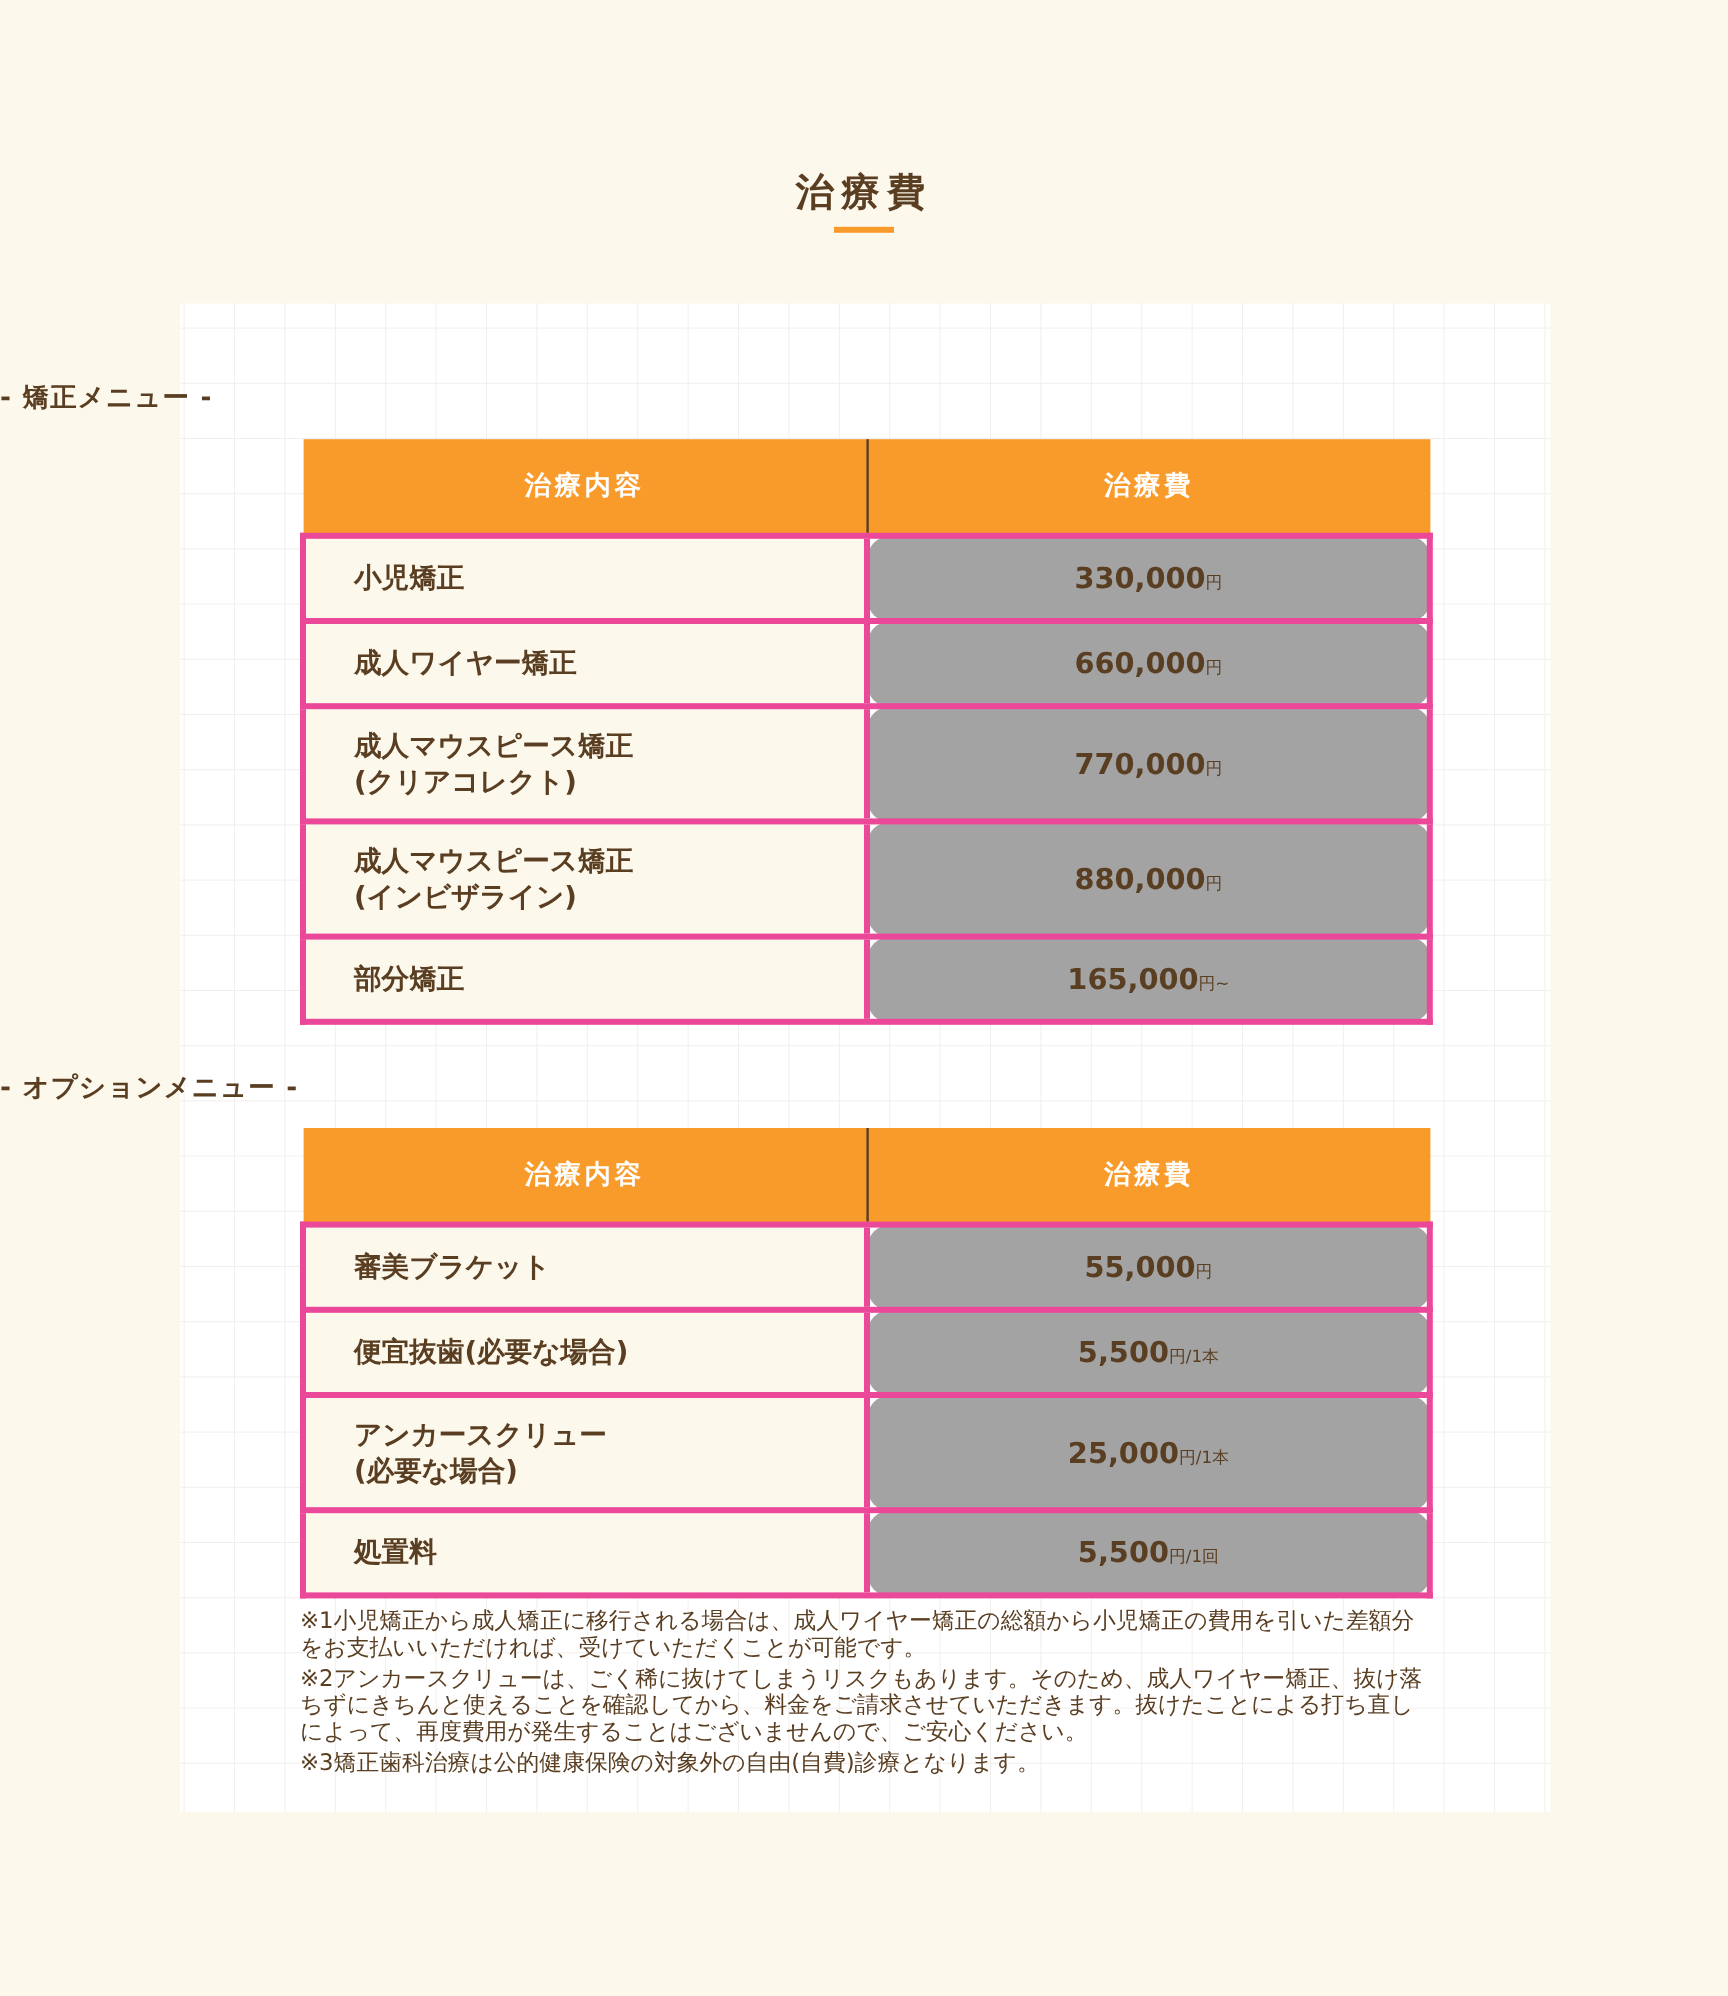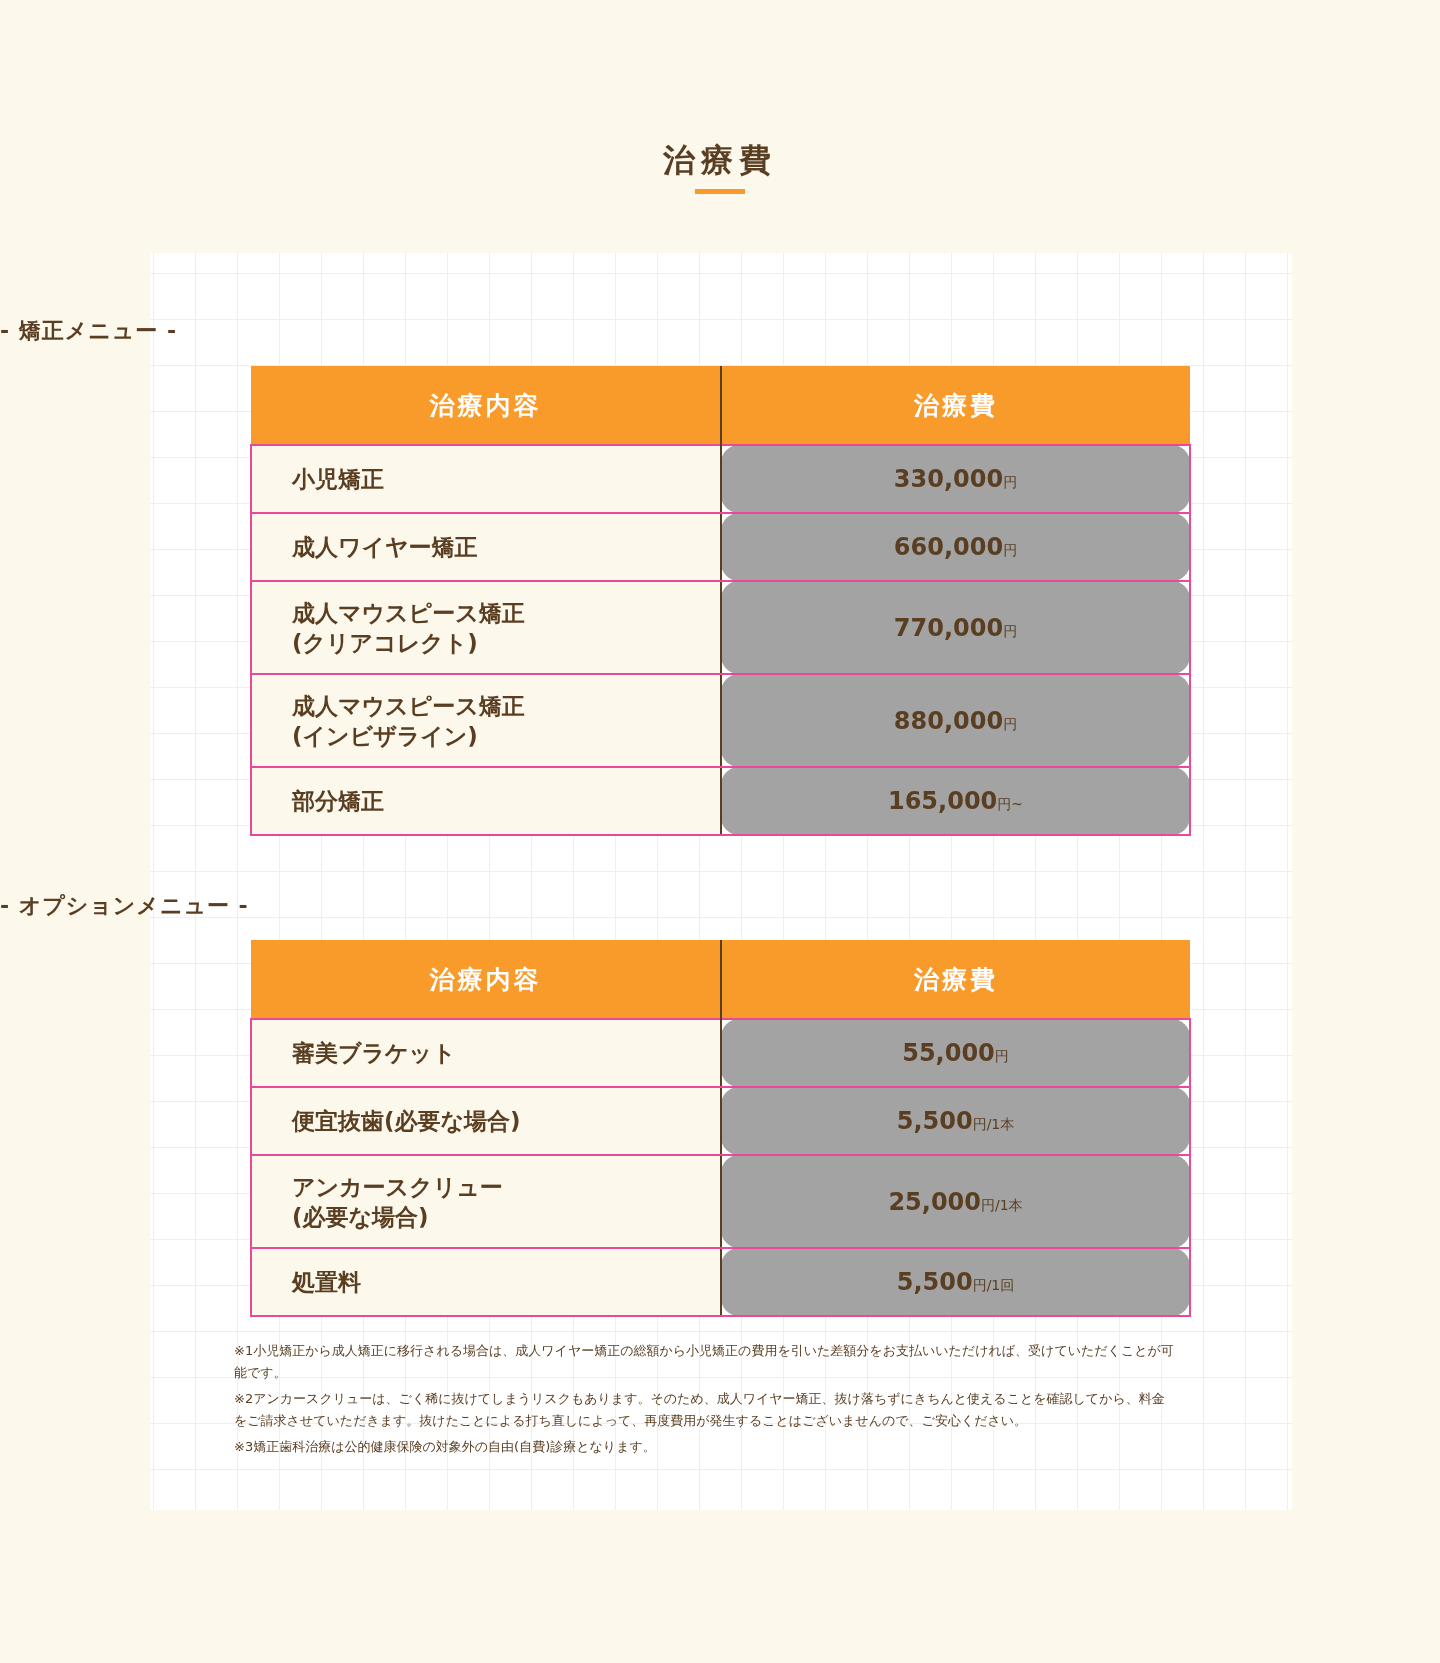--- a/index.html
+++ b/index.html
@@ -31,40 +31,40 @@
   }
   .section-heading {
     position: absolute; left: 0; width: 1440px; text-align: left;
     font-size: 22px; font-weight: bold; color: #5a3e22; letter-spacing: 1px;
   }
   .price-table {
     position: absolute; left: 250px; width: 939px;
     border-collapse: collapse; table-layout: fixed;
   }
   .price-table th {
-    background: #f99b2b; color: #ffffff; font-size: 25px; font-weight: bold;
+    background: #f99b2b; color: #ffffff; font-size: 22px; font-weight: bold;
     height: 78px; padding: 0; letter-spacing: 3px;
   }
   .price-table th.col-name { border-right: 2px solid #5a3e22; }
   .price-table td {
-    border: 2px solid #ec4899; padding: 0; font-weight: bold; margin-left: 10px;
+    border: 5px solid #ec4899; padding: 0; font-weight: bold; margin-left: 10px;
   }
   .price-table td.name {
     background: #fdf8ec; font-size: 23px; padding-left: 40px;
     line-height: 30px; color: #5a3e22; border-right: 2px solid #5a3e22;
   }
   .price-table td.price {
     background: #a3a3a3; text-align: center; font-size: 24px; color: #5a3e22; border-radius: 18px;
   }
   .price-table td .unit { font-size: 14px; font-weight: normal; }
   .price-table tr.short td { height: 66px; }
   .price-table tr.tall td { height: 91px; }
   .notes {
-    position: absolute; left: 234px; top: 1340px; width: 940px;
-    font-size: 13px; line-height: 22px; color: #5a3e22;
+    position: absolute; left: 250px; top: 1340px; width: 940px;
+    font-size: 19px; line-height: 22px; color: #5a3e22;
   }
   .notes p { margin: 0 0 4px 0; }
 </style>
 </head>
 <body>
 
 <h1 class="page-title">治療費</h1>
 <div class="title-underline"></div>
 
 <div class="panel"></div>

